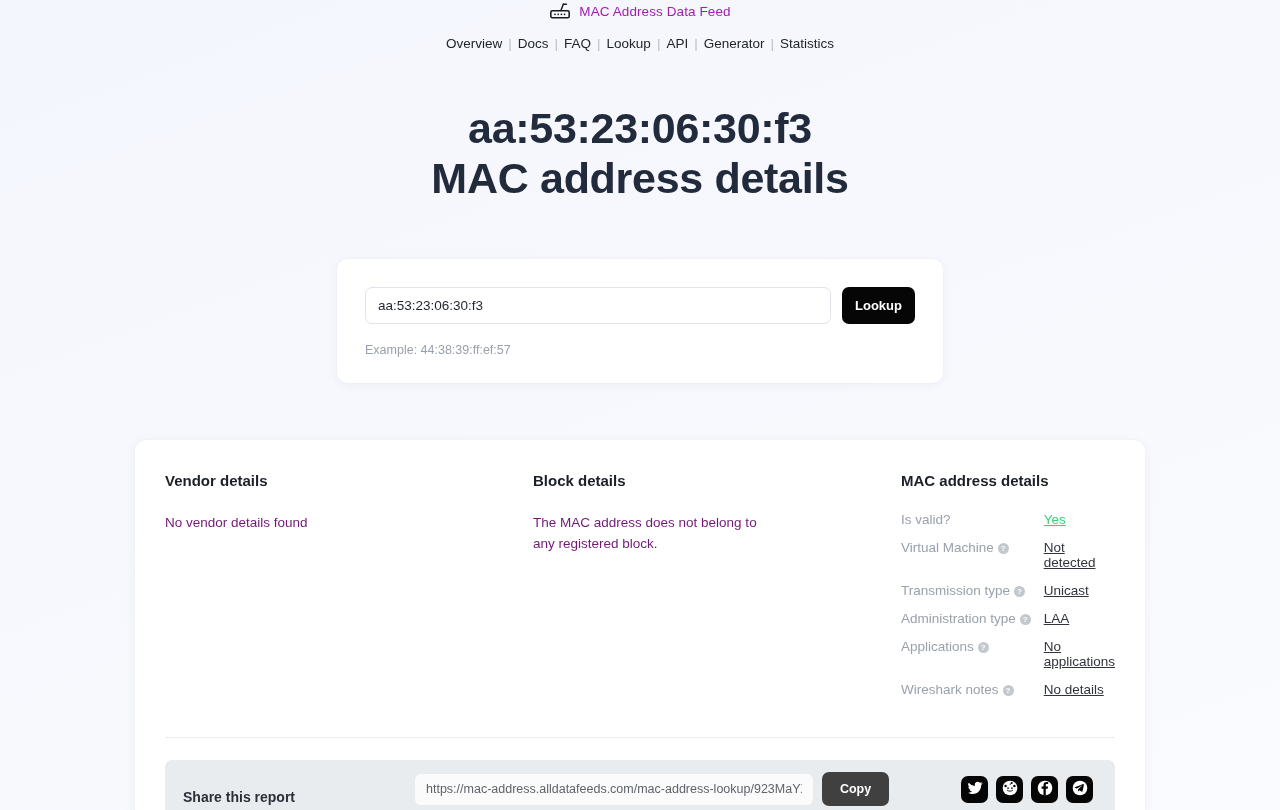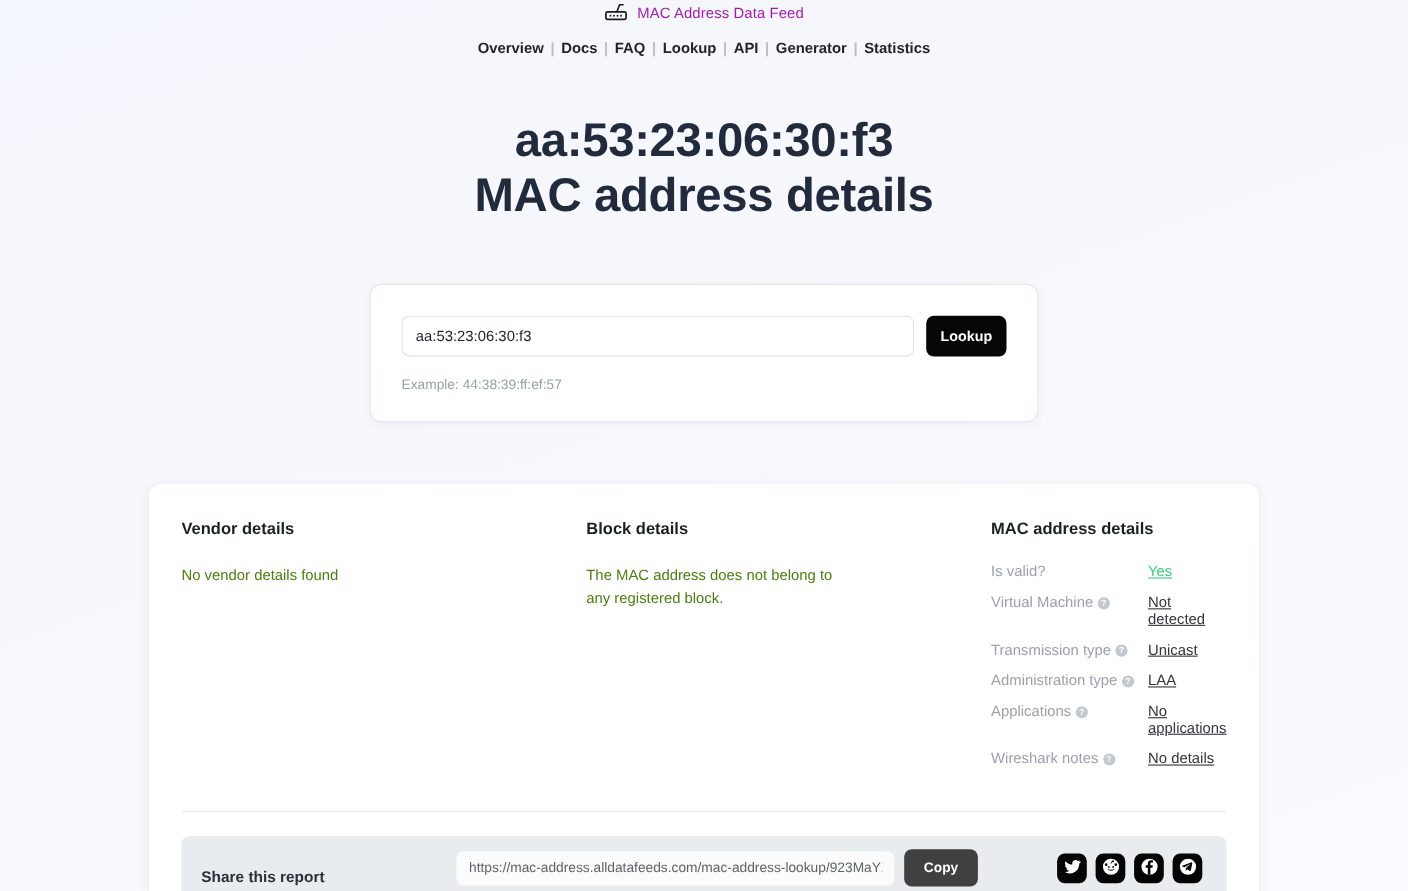--- a/index.html
+++ b/index.html
@@ -45,21 +45,20 @@
     color: #a21caf;
     letter-spacing: 0.1px;
   }
 
   .main-nav {
     margin-top: 14px;
     display: flex;
     justify-content: center;
     align-items: center;
     font-size: 13.5px;
-    font-weight: bold;
   }
 
   .nav-link {
     color: #212529;
     text-decoration: none;
     cursor: pointer;
   }
 
   .nav-sep {
     color: #b9bec6;
@@ -147,21 +146,21 @@
   .col-heading {
     font-size: 15px;
     font-weight: 700;
     color: #1b1f26;
     margin-bottom: 23px;
   }
 
   .col-text {
     font-size: 13.5px;
     line-height: 1.62;
-    color: #4d7c0f;
+    color: #701a75;
     max-width: 245px;
   }
 
   
   .detail-table {
     width: 100%;
     border-collapse: collapse;
   }
   .detail-table td {
     font-size: 13.5px;

